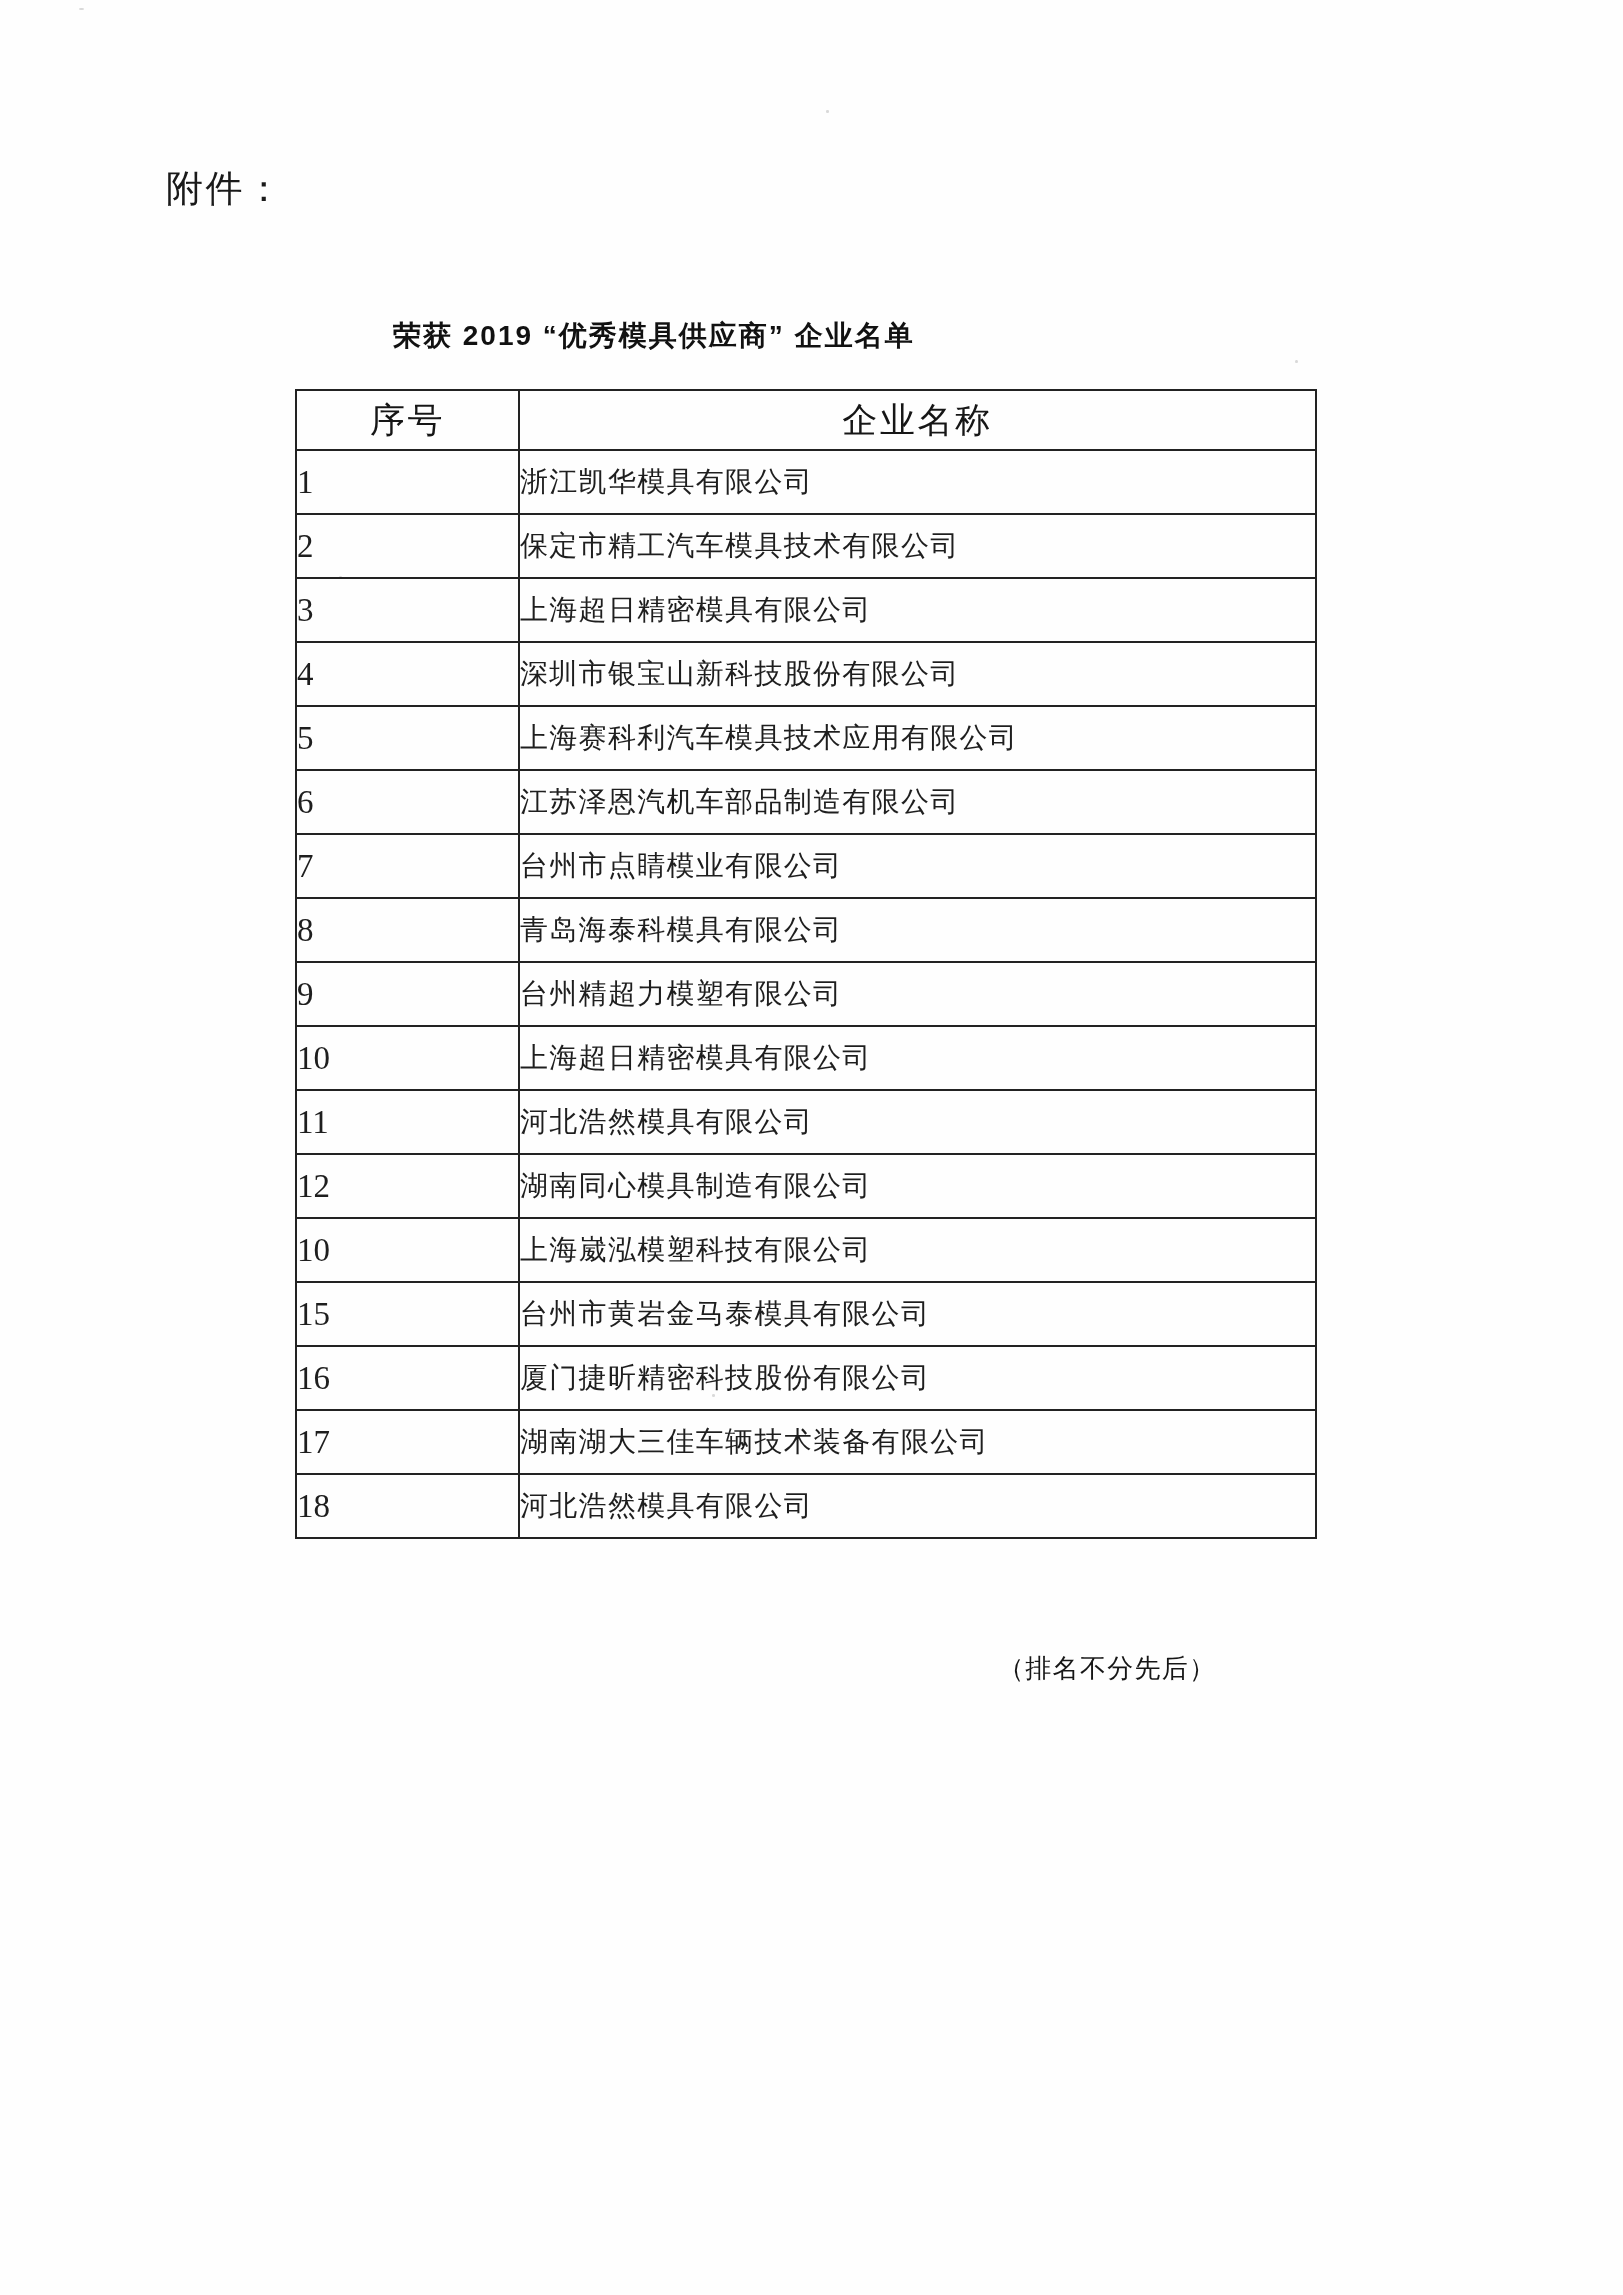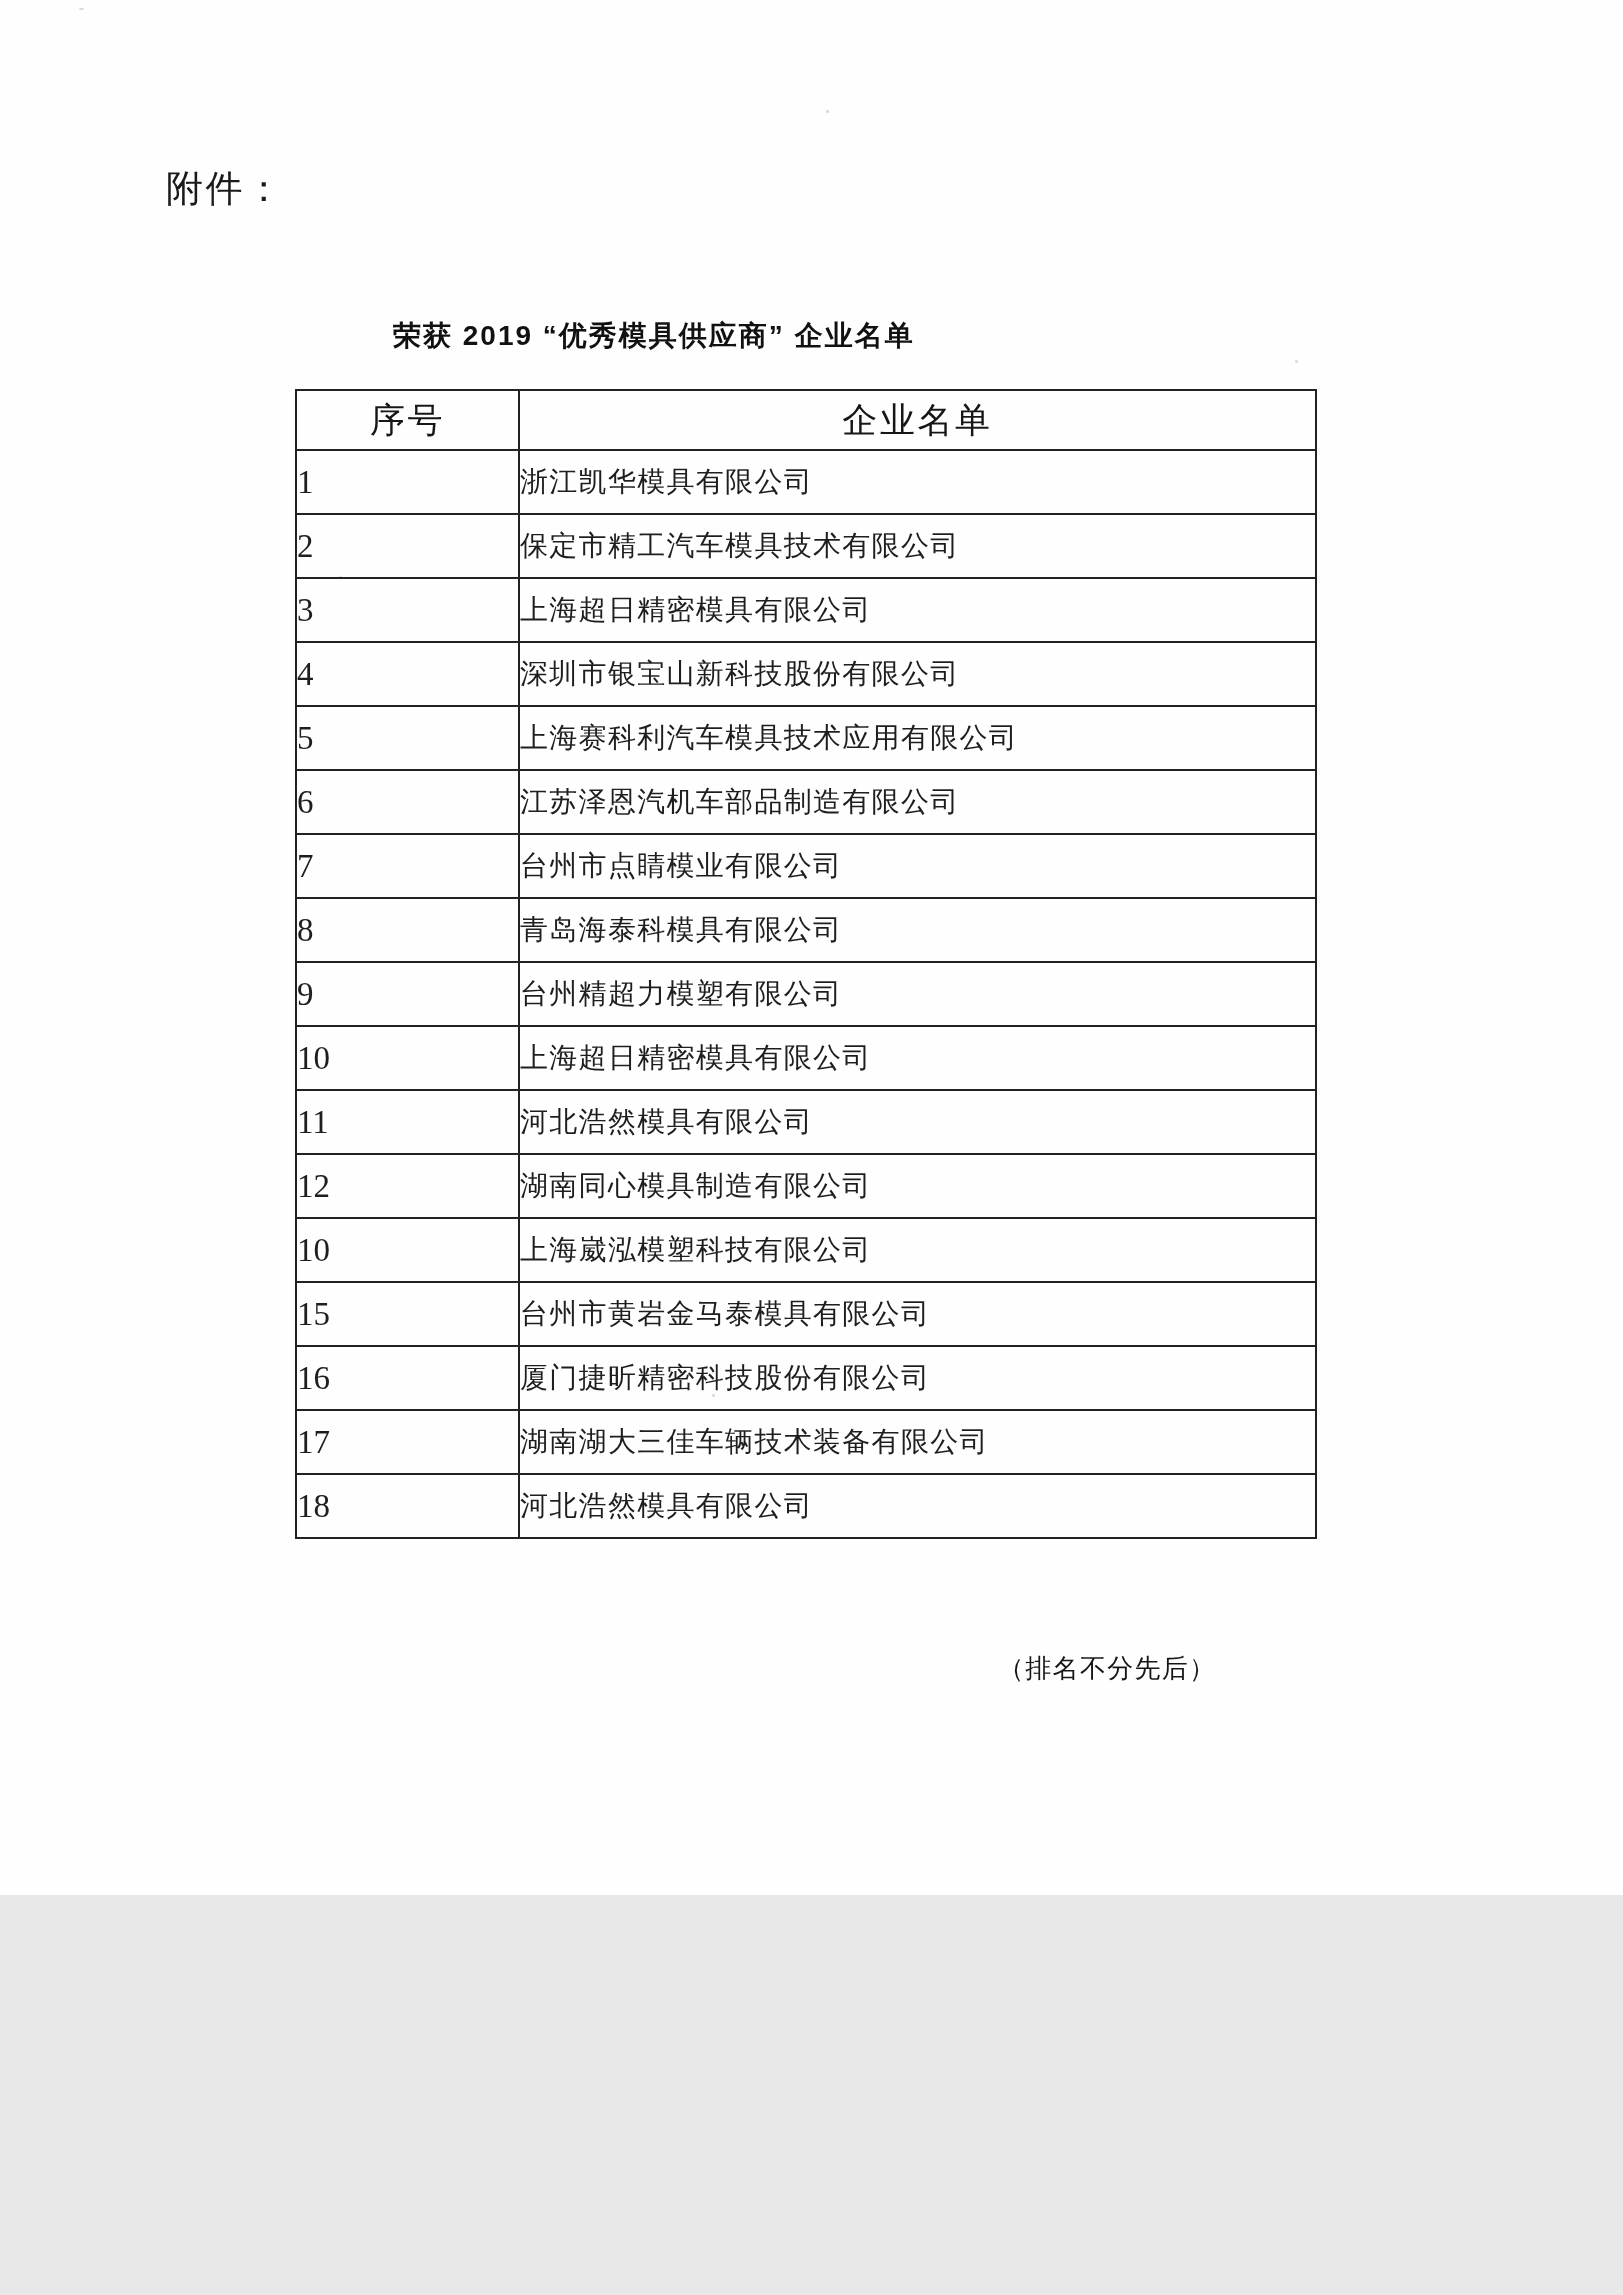--- a/index.html
+++ b/index.html
@@ -3,21 +3,21 @@
 <meta charset="utf-8">
 <style>
   html, body {
     margin: 0;
     padding: 0;
     background: #e8e8e8;
   }
   .page {
     position: relative;
     width: 1623px;
-    height: 1895px;
+    height: 2295px;
     margin: 0 auto;
     background: #fefefe;
     color: #1c1c1c;
     font-family: "Liberation Serif", "DejaVu Serif", serif;
     overflow: hidden;
   }
   .attachment-label {
     position: absolute;
     left: 166px;
     top: 164px;
@@ -112,21 +112,21 @@
   <h1 class="doc-title">荣获 2019 “优秀模具供应商” 企业名单</h1>
 
   <table class="award-table">
     <colgroup>
       <col class="c-no">
       <col class="c-name">
     </colgroup>
     <thead>
       <tr>
         <th>序号</th>
-        <th>企业名单</th>
+        <th>企业名称</th>
       </tr>
     </thead>
     <tbody>
         <tr>
           <td class="col-no">1</td>
           <td class="col-name">浙江凯华模具有限公司</td>
         </tr>
         <tr>
           <td class="col-no">2</td>
           <td class="col-name">保定市精工汽车模具技术有限公司</td>

